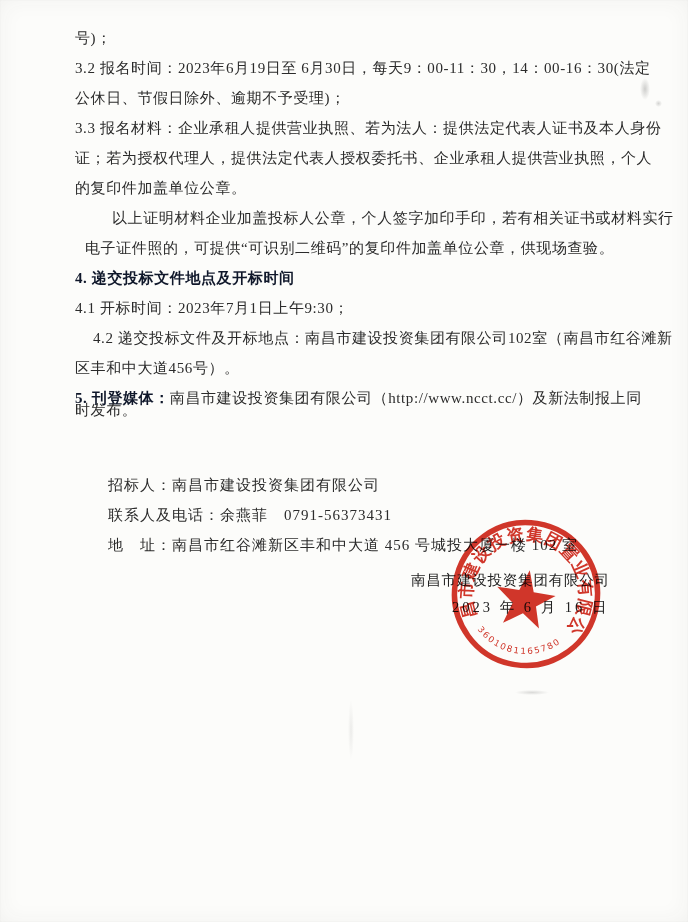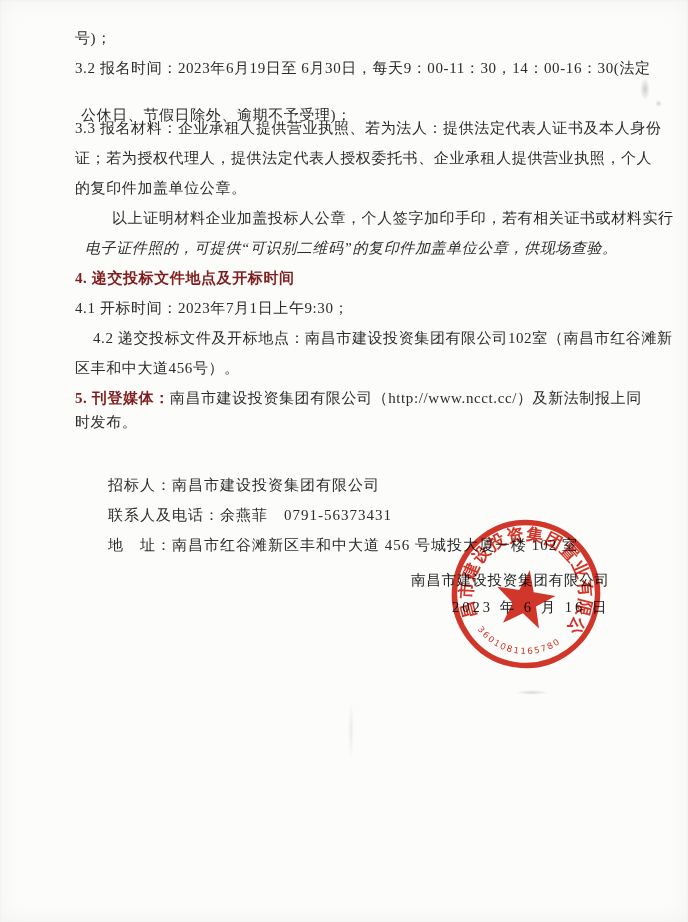--- a/index.html
+++ b/index.html
@@ -13,21 +13,21 @@
     color:#2b2b2b;
     box-shadow:inset 0 0 22px rgba(60,60,55,0.05), inset 0 0 2px rgba(0,0,0,0.06);
   }
   .doc-line{
     position:absolute;
     font-size:15px;
     line-height:22px;
     white-space:nowrap;
     letter-spacing:0.6px;
   }
-  .doc-line b{font-weight:bold;color:#7f1d1d;}
+  .doc-line b{font-weight:bold;color:#0f172a;}
   .ind-base{left:75px;}
   .ind-para{left:112px;}
   .ind-cont{left:85px;}
   .ind-contact{left:108px;letter-spacing:1px;}
   .sig-company{
     position:absolute;left:411px;top:571px;
     font-size:14.5px;letter-spacing:0.8px;color:#222;
     white-space:nowrap;
   }
   .sig-date{
@@ -47,32 +47,32 @@
   .a4{left:348px;top:700px;width:6px;height:60px;background:radial-gradient(closest-side,rgba(140,140,138,0.15),rgba(140,140,138,0));}
 </style>
 </head>
 <body>
 
 <div class="page">
 
   <div id="body-lines">
       <div class="doc-line ind-base" style="top: 27px;"><span>号)；</span></div>
       <div class="doc-line ind-base" style="top: 57px;"><span>3.2 报名时间：2023年6月19日至 6月30日，每天9：00-11：30，14：00-16：30(法定</span></div>
-      <div class="doc-line ind-base" style="top: 104px; margin-left: 6px;"><span>公休日、节假日除外、逾期不予受理)；</span></div>
+      <div class="doc-line ind-base" style="top: 87px;"><span>公休日、节假日除外、逾期不予受理)；</span></div>
       <div class="doc-line ind-base" style="top: 117px; text-align: right;"><span>3.3 报名材料：企业承租人提供营业执照、若为法人：提供法定代表人证书及本人身份</span></div>
       <div class="doc-line ind-base" style="top: 147px;"><span>证；若为授权代理人，提供法定代表人授权委托书、企业承租人提供营业执照，个人</span></div>
       <div class="doc-line ind-base" style="top: 177px;"><span>的复印件加盖单位公章。</span></div>
       <div class="doc-line ind-para" style="top: 207px;"><span>以上证明材料企业加盖投标人公章，个人签字加印手印，若有相关证书或材料实行</span></div>
-      <div class="doc-line ind-cont" style="top: 237px; font-style: italic;"><span>电子证件照的，可提供“可识别二维码”的复印件加盖单位公章，供现场查验。</span></div>
+      <div class="doc-line ind-cont" style="top: 237px;"><span>电子证件照的，可提供“可识别二维码”的复印件加盖单位公章，供现场查验。</span></div>
       <div class="doc-line ind-base" style="top: 267px;"><b>4. 递交投标文件地点及开标时间</b></div>
       <div class="doc-line ind-base" style="top: 297px;"><span>4.1 开标时间：2023年7月1日上午9:30；</span></div>
       <div class="doc-line ind-base" style="top: 327px; margin-left: 18px;"><span>4.2 递交投标文件及开标地点：南昌市建设投资集团有限公司102室（南昌市红谷滩新</span></div>
       <div class="doc-line ind-base" style="top: 357px; text-align: center;"><span>区丰和中大道456号）。</span></div>
       <div class="doc-line ind-base" style="top: 387px;"><b>5. 刊登媒体：</b><span>南昌市建设投资集团有限公司（http://www.ncct.cc/）及新法制报上同</span></div>
-      <div class="doc-line ind-base" style="top: 411px; text-align: center;"><span>时发布。</span></div>
+      <div class="doc-line ind-base" style="top: 399px; text-align: center;"><span>时发布。</span></div>
     </div>
 
   <div id="contact-lines">
       <div class="doc-line ind-contact" style="top: 474px; text-align: right;"><span>招标人：南昌市建设投资集团有限公司</span></div>
       <div class="doc-line ind-contact" style="top: 504px;"><span>联系人及电话：余燕菲　0791-56373431</span></div>
       <div class="doc-line ind-contact" style="top: 534px;"><span>地　址：南昌市红谷滩新区丰和中大道 456 号城投大厦一楼 102 室</span></div>
     </div>
 
   <div class="sig-company">南昌市建设投资集团有限公司</div>
   <div class="sig-date">2023 年 6 月 16 日</div>

